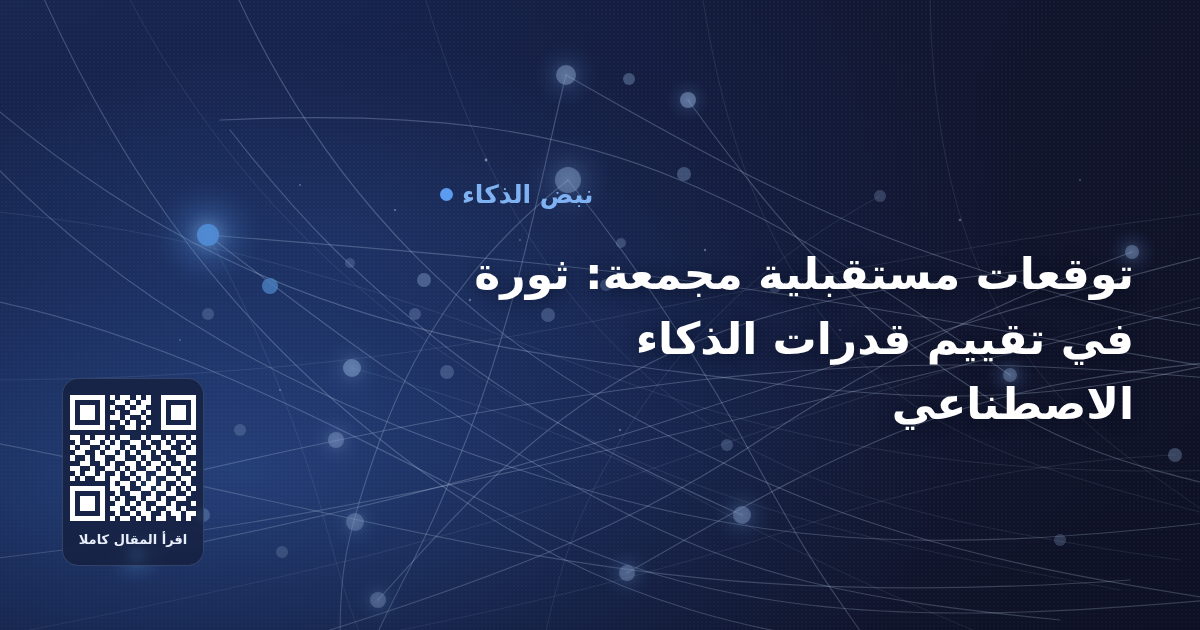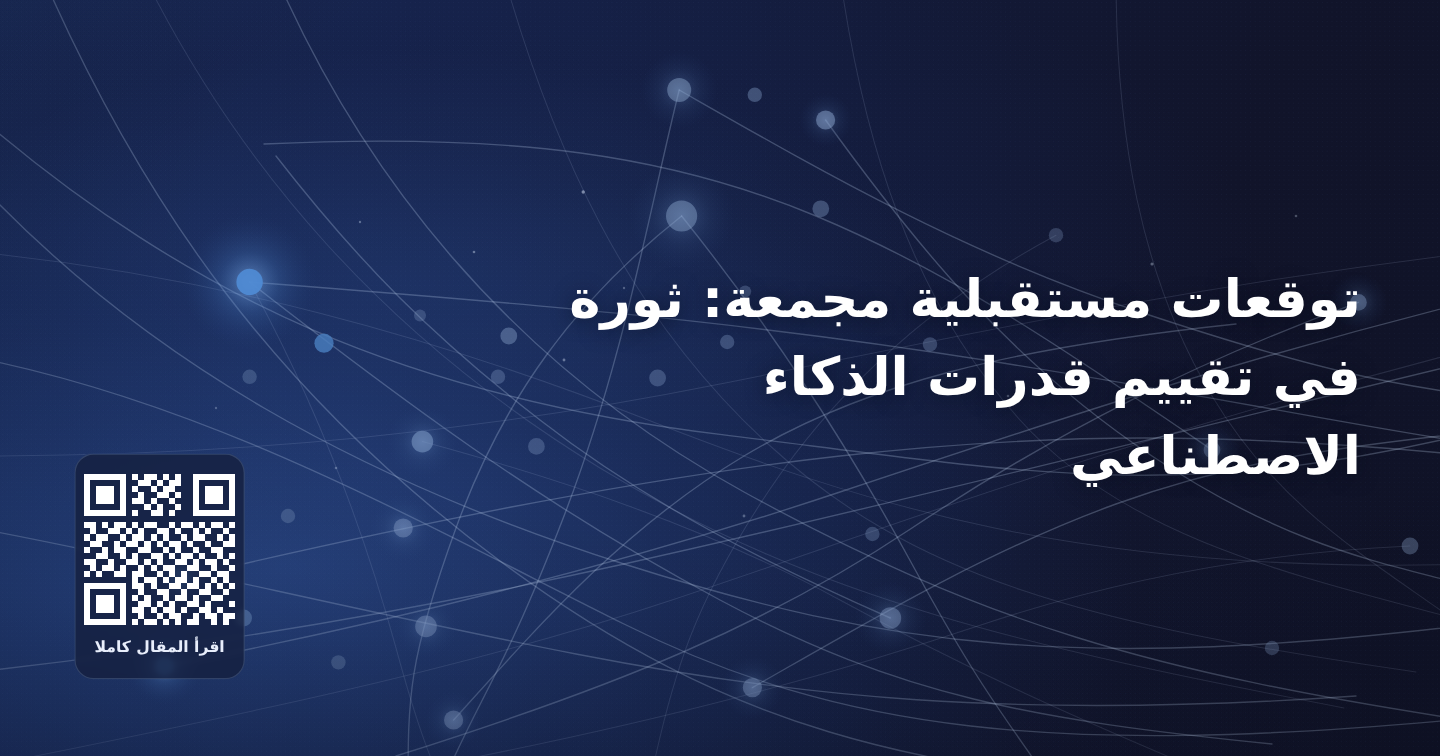--- a/index.html
+++ b/index.html
@@ -460,19 +460,23 @@
         <rect x="17" y="24" width="2" height="1"></rect>
           <rect x="21" y="24" width="1" height="1"></rect>
         <rect x="23" y="24" width="1" height="1"></rect>
       </g>
     </svg>
     <div class="qr-caption">اقرأ المقال كاملا</div>
   </div>
 
   <div class="content">
 
+    <div class="brand">
+      <span class="brand-dot"></span>
+      <span class="brand-name">نبض الذكاء</span>
+    </div>
 
 
     <h1 class="headline">توقعات مستقبلية مجمعة: ثورة في تقييم قدرات الذكاء الاصطناعي</h1>
 
   </div>
 
 </div>
 
 </body></html>

